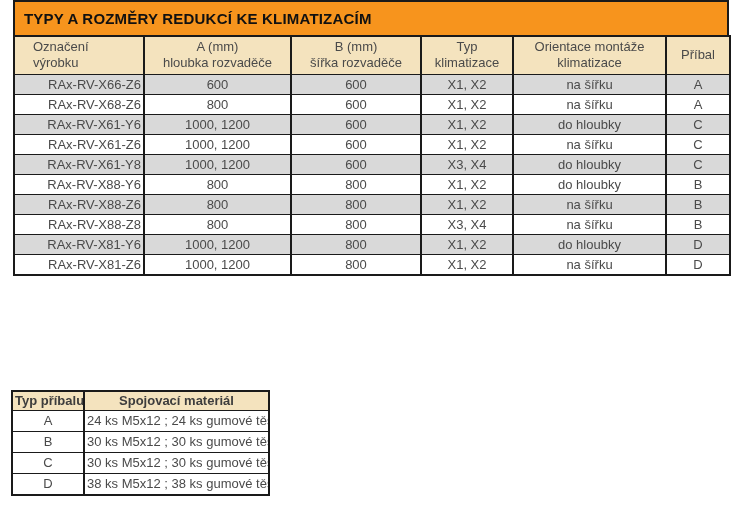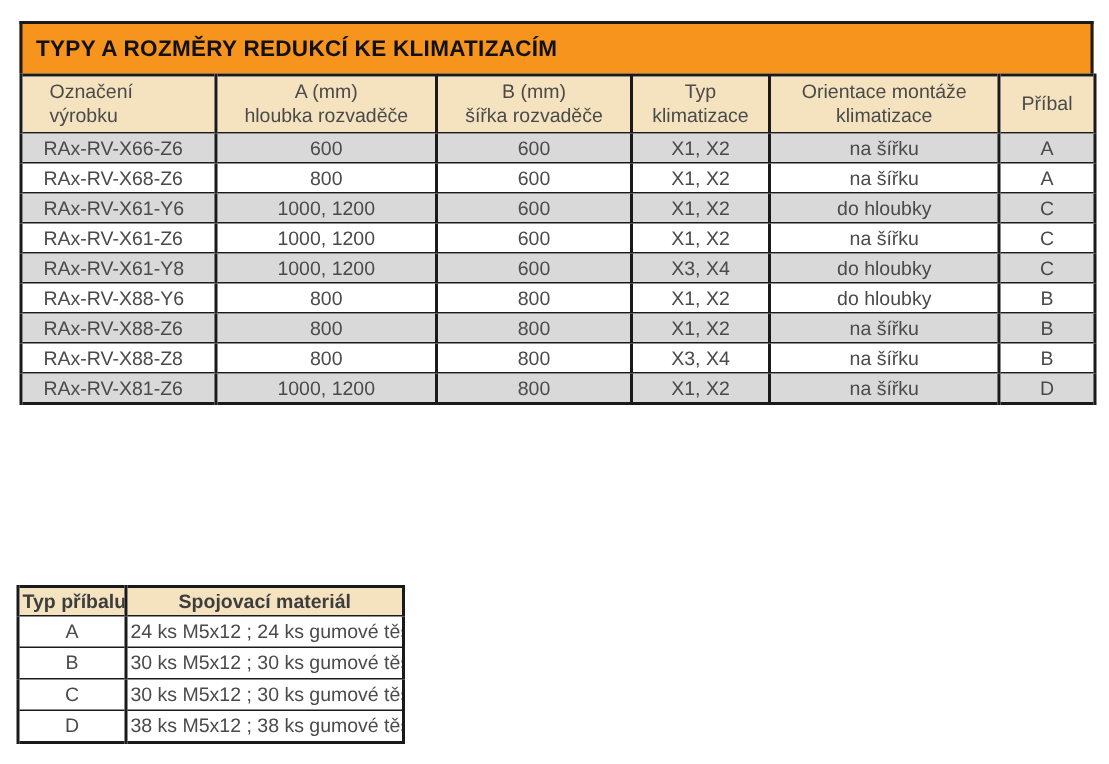--- a/index.html
+++ b/index.html
@@ -13,21 +13,21 @@
   }
   * { box-sizing: border-box; }
   html, body {
     margin: 0; padding: 0;
     width: 739px; height: 509px;
     background: #ffffff;
     font-family: "Liberation Sans", sans-serif;
   }
   body { position: relative; overflow: hidden; }
 
-  .main-wrap { position: absolute; left: 13px; top: 14px; width: 716px; }
+  .main-wrap { position: absolute; left: 13px; top: 0; width: 716px; }
   .title-bar {
     width: 100%;
     background: var(--title_bg);
     color: var(--title_text);
     border: 2px solid var(--border);
     border-bottom: 0;
     font-size: 15px;
     font-weight: bold;
     height: 35px;
     line-height: 33px;
@@ -55,21 +55,21 @@
   thead th {
     background: var(--header_bg);
     font-weight: normal;
     white-space: pre-line;
     line-height: 16px;
     height: 38px;
   }
   .main-table thead th.c0 { text-align: left; padding-left: 18px; }
   .main-table tbody td { height: 20px; line-height: 17px; background: var(--row_bg); }
   .main-table tbody tr:nth-child(odd) td { background: var(--row_alt_bg); }
-  .main-table tbody td.c0 { text-align: left; padding-left: 14px; }
+  .main-table tbody td.c0 { text-align: right; padding-left: 14px; }
 
   .acc-wrap { position: absolute; left: 11px; top: 390px; border-radius: 12px; }
   .acc-table { width: 257px; }
   .acc-table thead th { font-weight: bold; height: 19px; white-space: nowrap; color: #3d3d3d; }
   .acc-table tbody td { height: 21px; line-height: 18px; background: var(--row_bg); white-space: nowrap; }
 </style>
 </head>
 <body>
 
 <div class="main-wrap">
@@ -157,20 +157,28 @@
       </tr>
       <tr>
         <td class="c0">RAx-RV-X88-Z8</td>
         <td>800</td>
         <td>800</td>
         <td>X3, X4</td>
         <td>na šířku</td>
         <td>B</td>
       </tr>
       <tr>
+        <td class="c0">RAx-RV-X81-Y6</td>
+        <td>1000, 1200</td>
+        <td>800</td>
+        <td>X1, X2</td>
+        <td>do hloubky</td>
+        <td>D</td>
+      </tr>
+      <tr>
         <td class="c0">RAx-RV-X81-Z6</td>
         <td>1000, 1200</td>
         <td>800</td>
         <td>X1, X2</td>
         <td>na šířku</td>
         <td>D</td>
       </tr>
     </tbody>
   </table>
 </div>

